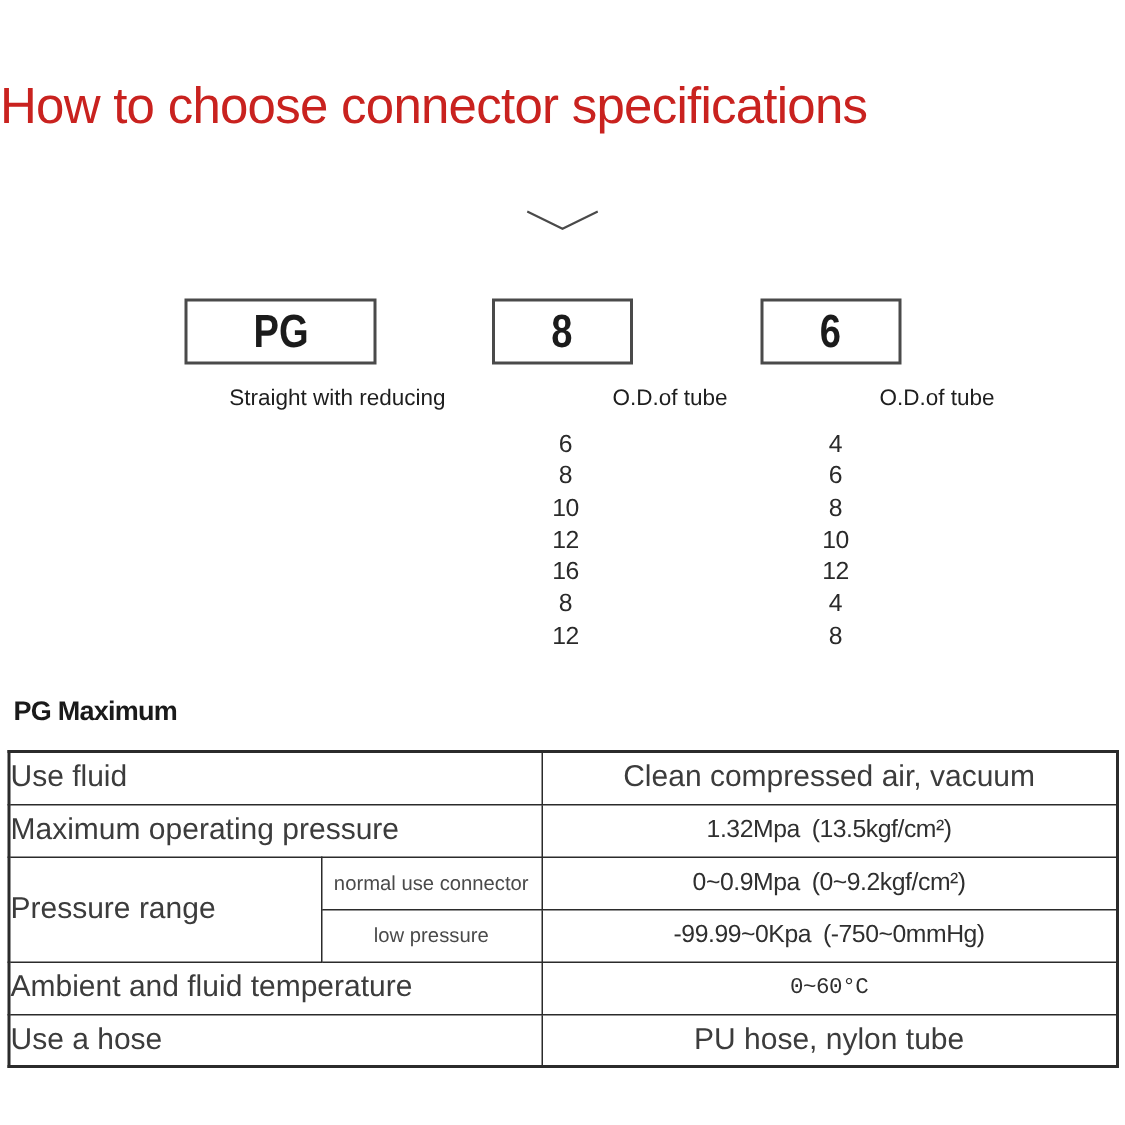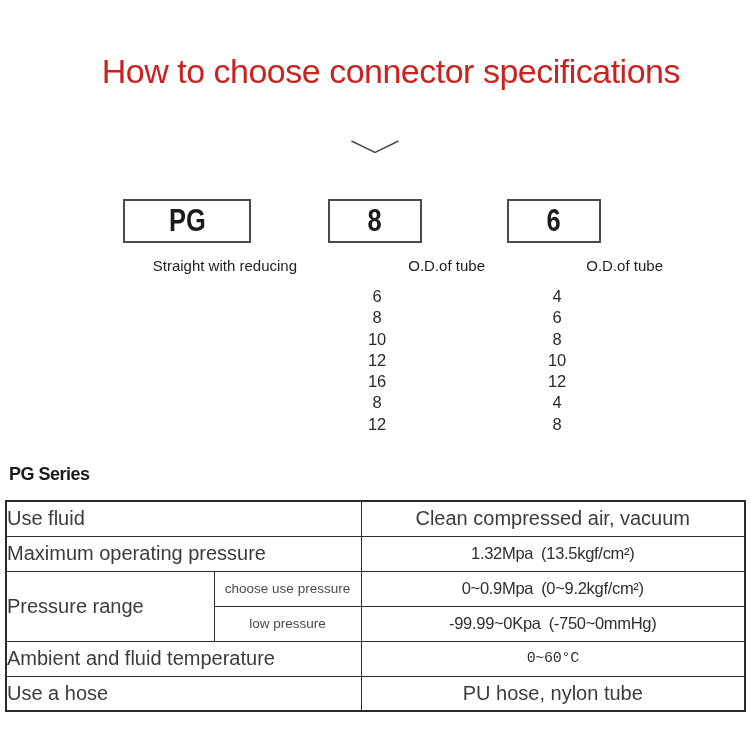--- a/index.html
+++ b/index.html
@@ -10,21 +10,21 @@
     height: 750px;
     background: #ffffff;
     font-family: "Liberation Sans", sans-serif;
     overflow: hidden;
   }
 
   
   .title {
     position: absolute;
     top: 52px; left: 0; width: 680px;
-    text-align: right;
+    text-align: left;
     font-size: 34px;
     letter-spacing: -0.5px;
     color: #c9221f;
   }
   .subtitle {
     position: absolute;
     top: 99px; left: 0; width: 750px;
     text-align: center;
     font-size: 25px;
     color: #111111;
@@ -163,40 +163,40 @@
   <div class="opt-col opt-col-2">
     <div class="opt">4</div>
     <div class="opt">6</div>
     <div class="opt">8</div>
     <div class="opt">10</div>
     <div class="opt">12</div>
     <div class="opt">4</div>
     <div class="opt">8</div>
   </div>
 
-  <div class="series-heading">PG Series</div>
+  <div class="series-heading">PG Maximum</div>
 
   <table class="spec">
     <colgroup>
       <col style="width:208px">
       <col style="width:147px">
       <col>
     </colgroup>
     <tbody>
         <tr>
       <td colspan="2" class="lbl beige">Use fluid</td>
       <td class="val val-lg beige">Clean compressed air, vacuum</td>
     </tr>
     <tr>
       <td colspan="2" class="lbl">Maximum operating pressure</td>
       <td class="val val-md">1.32Mpa (13.5kgf/cm²)</td>
     </tr>
     <tr>
       <td rowspan="2" class="lbl">Pressure range</td>
-      <td class="sub beige">choose use pressure</td>
+      <td class="sub beige">normal use connector</td>
       <td class="val val-md beige">0~0.9Mpa (0~9.2kgf/cm²)</td>
     </tr>
     <tr>
       <td class="sub">low pressure</td>
       <td class="val val-md">-99.99~0Kpa (-750~0mmHg)</td>
     </tr>
     <tr>
       <td colspan="2" class="lbl beige">Ambient and fluid temperature</td>
       <td class="val val-sm beige">0~60°C</td>
     </tr>

